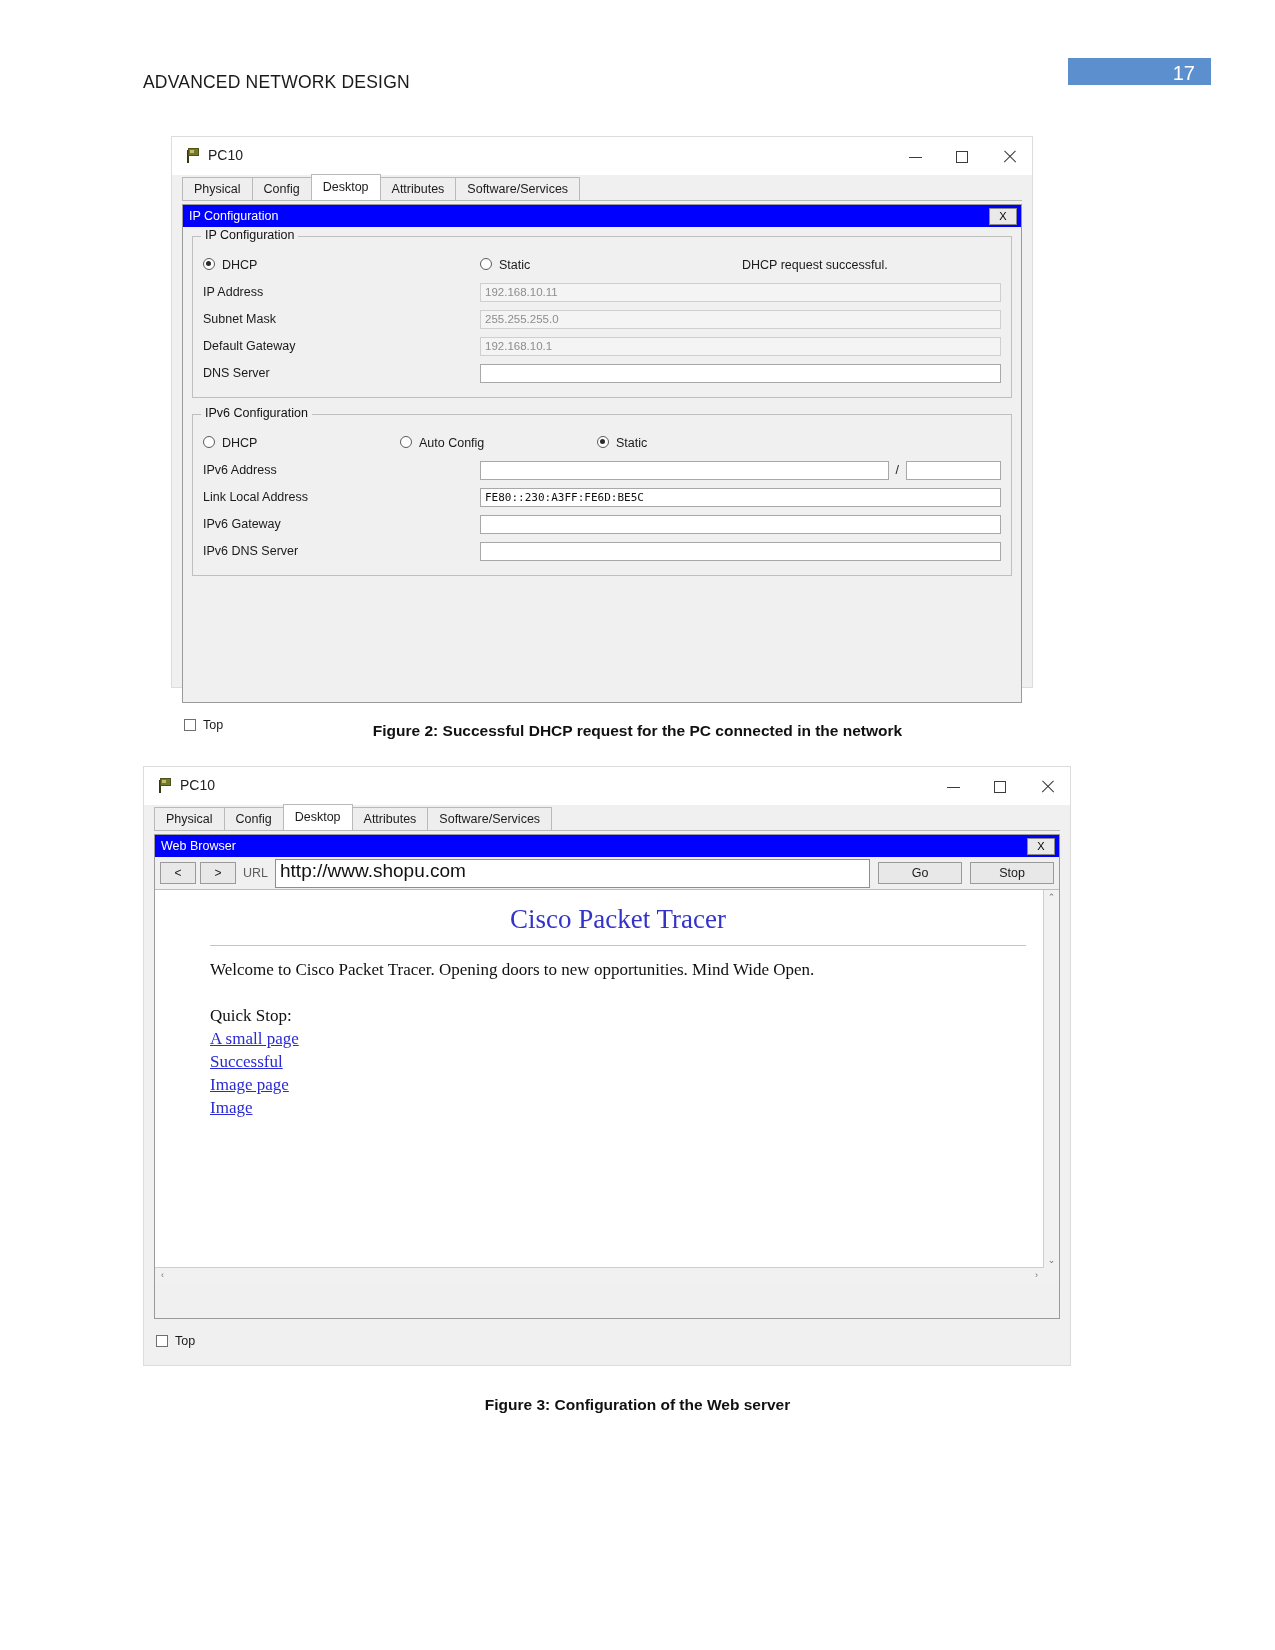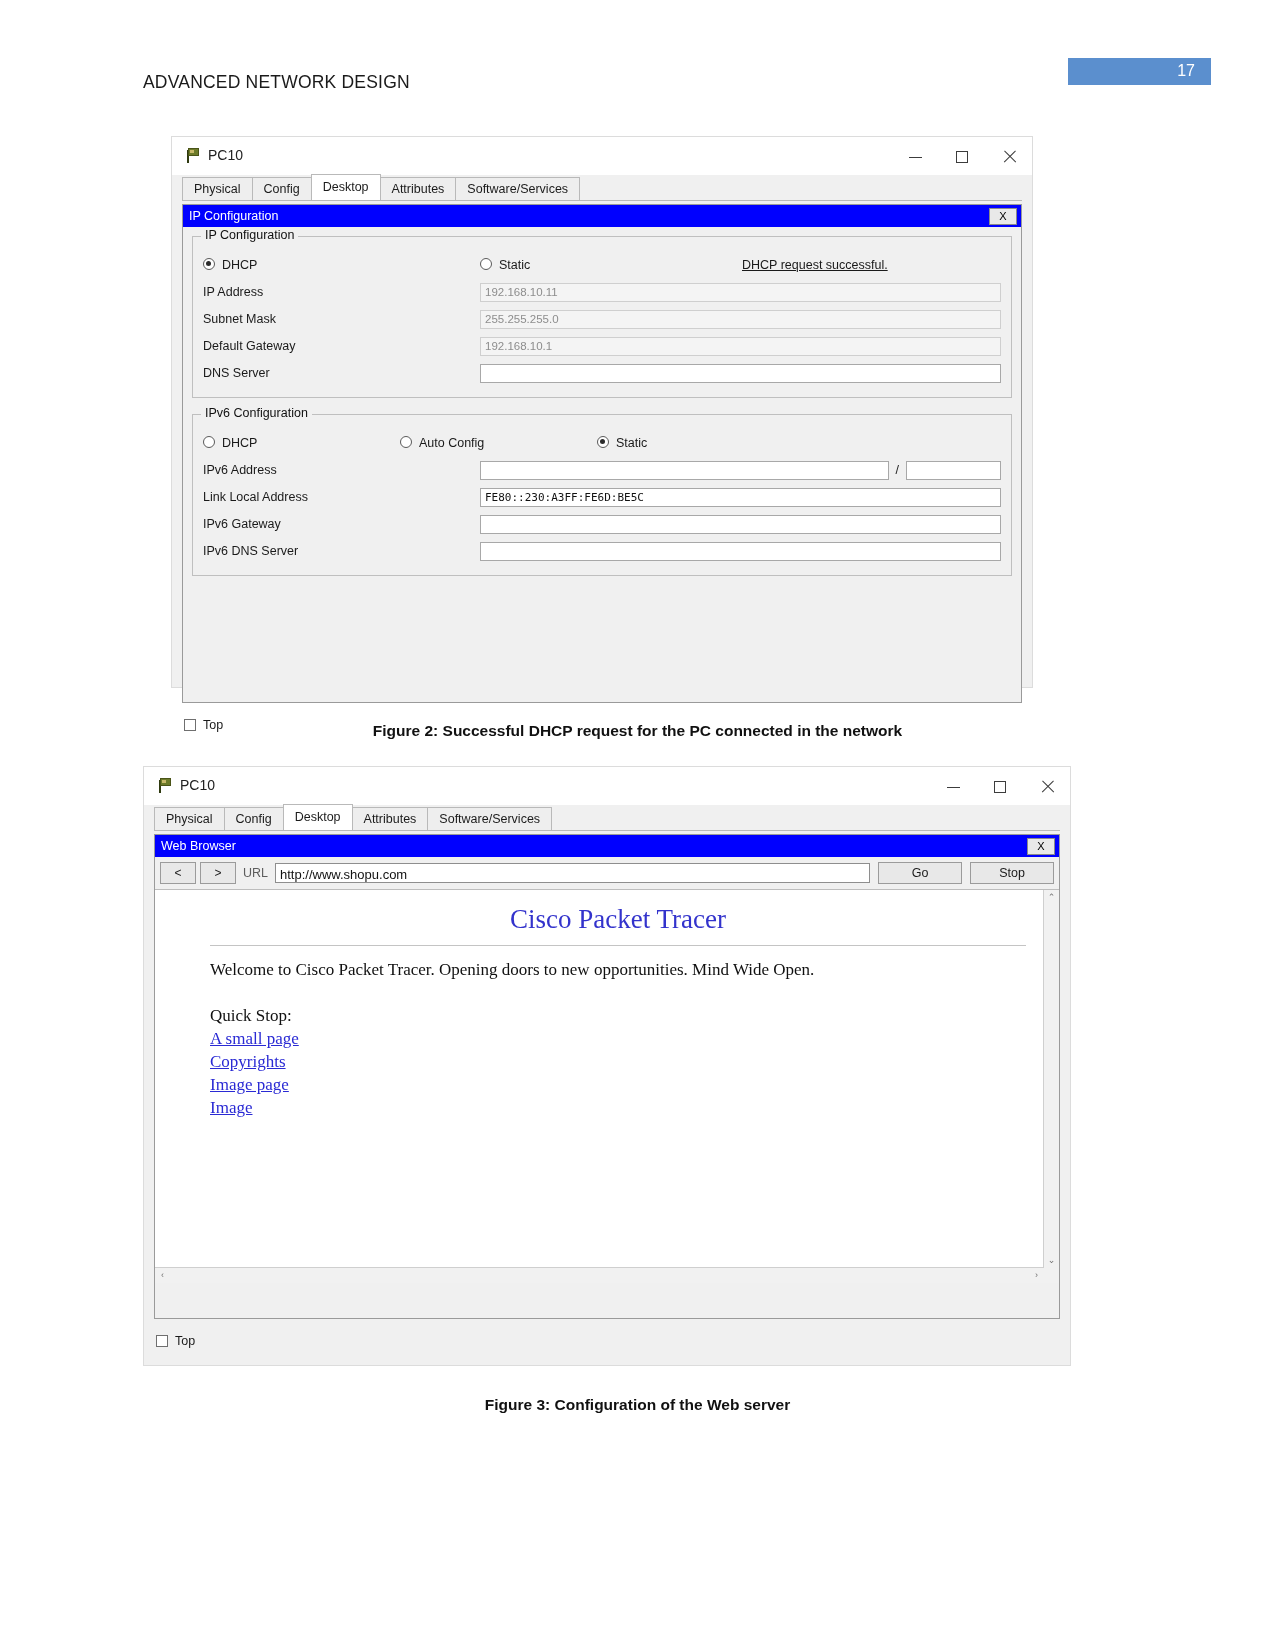--- a/index.html
+++ b/index.html
@@ -31,21 +31,21 @@
   .page-badge {
     position: absolute;
     left: 1068px; top: 0px;
     width: 143px; height: 27px;
     background: #5b8fce;
   }
   .page-badge span {
     position: absolute;
     right: 16px; top: 4px;
     color: #ffffff;
-    font-size: 16px;
+    font-size: 20px;
   }
 
   
   .pt-window {
     position: absolute;
     background: #f0f0f0;
     border: 1px solid #dcdcdc;
     box-sizing: border-box;
   }
   .pt-titlebar {
@@ -258,21 +258,20 @@
     content: "";
     position: absolute;
     left: 2.3px; top: 2.3px;
     width: 5px; height: 5px;
     border-radius: 50%;
     background: #2b2b2b;
   }
   .status-text {
     font-size: 12.5px;
     color: #1a1a1a;
-    text-decoration: underline;
   }
 
   
   .pt-bottom {
     position: relative;
     height: 32px;
     margin-top: 6px;
     padding-left: 12px;
     display: flex;
     align-items: center;
@@ -316,25 +315,25 @@
     color: #222;
   }
   .nav-btn + .nav-btn { margin-left: 4px; }
   .url-label {
     font-size: 12.5px;
     color: #5d5d5d;
     padding: 0 7px;
   }
   .url-input {
     flex: 1 1 auto;
-    height: 20px;
+    height: 29px;
     background: #ffffff;
     border: 1px solid #8e8e8e;
     box-sizing: border-box;
-    font-size: 13px;
+    font-size: 19px;
     line-height: 21px;
     padding-left: 4px;
     color: #111;
   }
   .go-btn, .stop-btn {
     width: 84px; height: 22px;
     margin-left: 8px;
     background: #e8e8e8;
     border: 1px solid #9b9b9b;
     font-size: 12.5px;
@@ -578,21 +577,21 @@
       <div class="stop-btn">Stop</div>
     </div>
 
     <div class="browser-viewport">
       <div class="page-body">
         <div class="page-h1">Cisco Packet Tracer</div>
         <hr class="page-hr">
         <p class="page-p">Welcome to Cisco Packet Tracer. Opening doors to new opportunities. Mind Wide Open.</p>
         <p class="page-quick">Quick Stop:</p>
         <a class="page-link" href="#">A small page</a>
-        <a class="page-link" href="#">Copyrights</a>
+        <a class="page-link" href="#">Successful</a>
         <a class="page-link" href="#">Image page</a>
         <a class="page-link" href="#">Image</a>
       </div>
 
       <div class="vscroll">
         <div class="sb-arrow up">⌃</div>
         <div class="sb-arrow down">⌄</div>
       </div>
       <div class="hscroll">
         <div class="sb-arrow left">‹</div>

